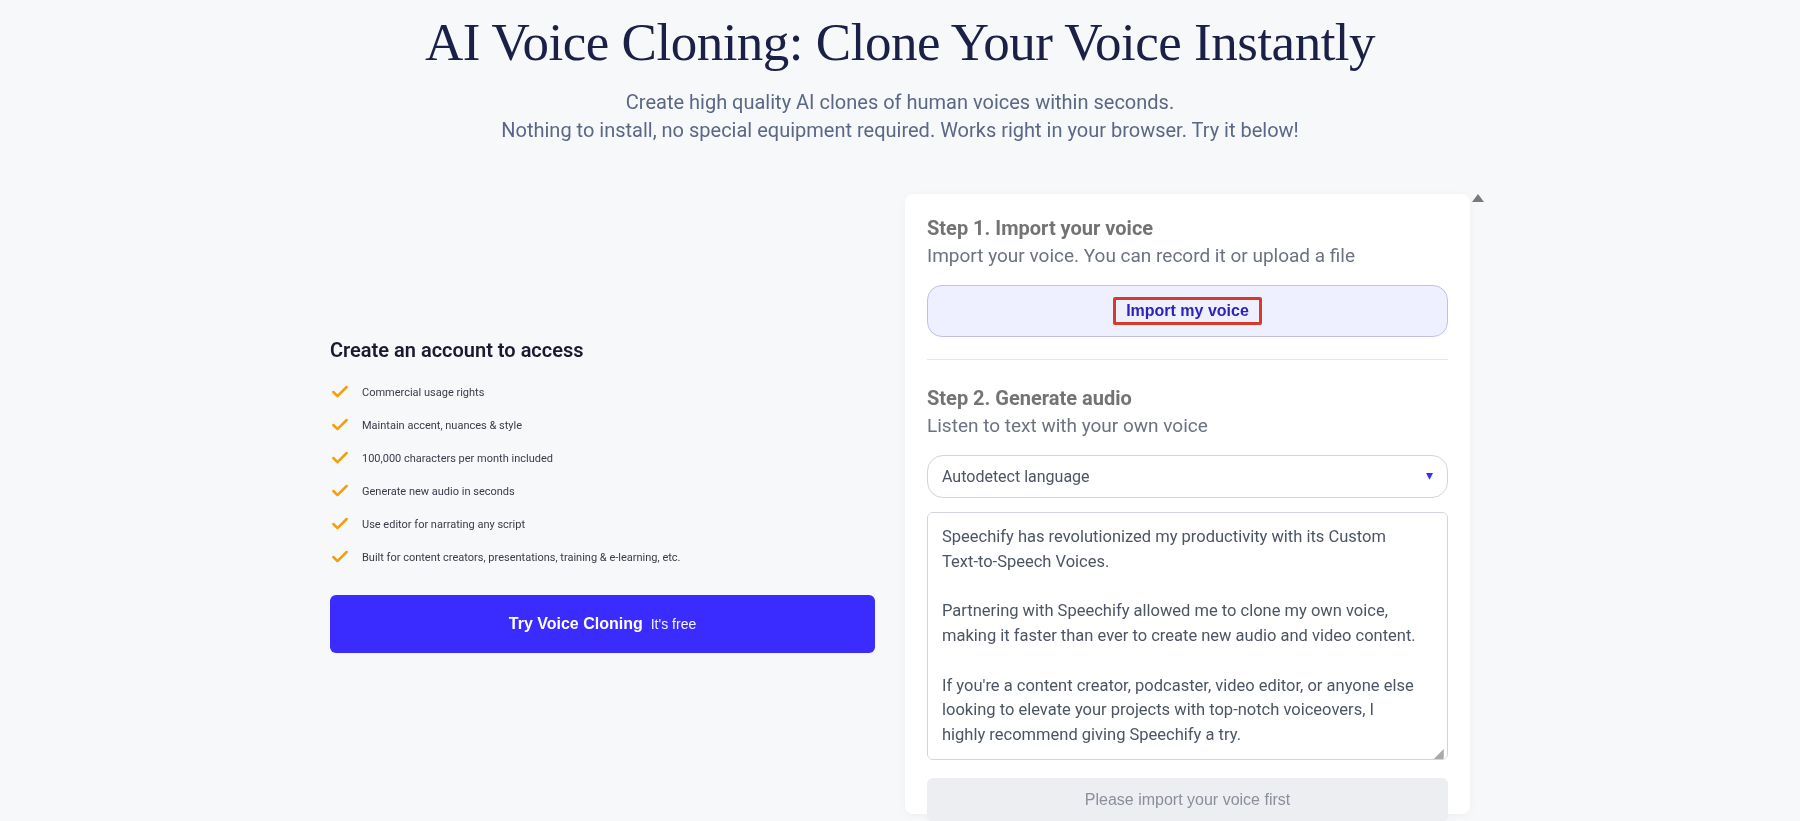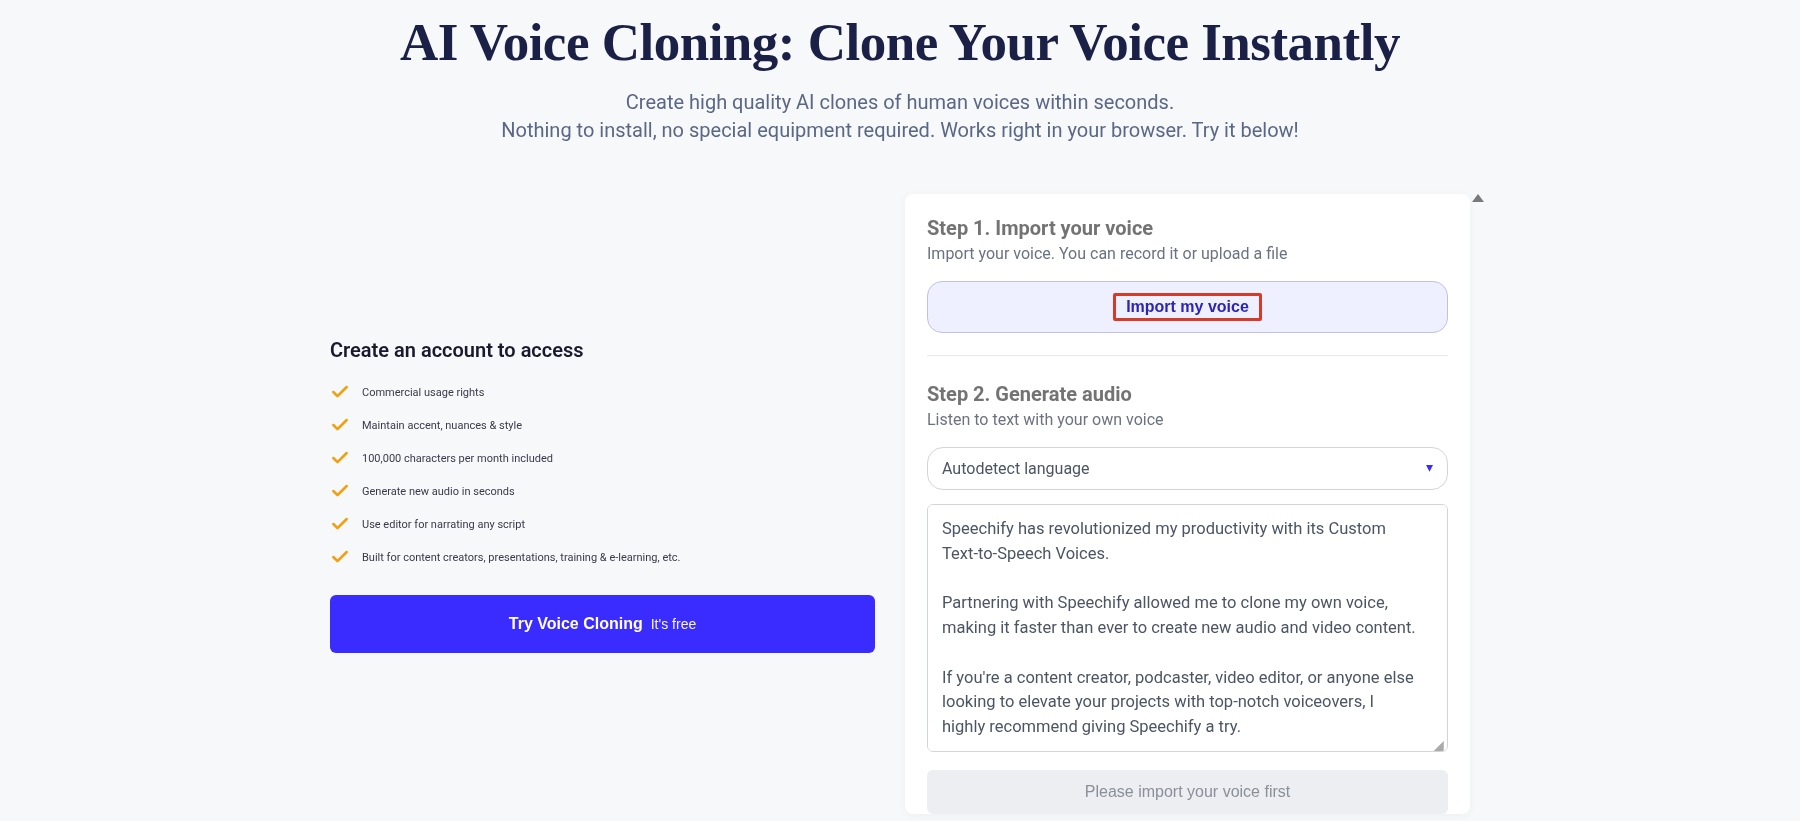--- a/index.html
+++ b/index.html
@@ -8,21 +8,21 @@
     background: #f7f8fa;
     color: #1a1a2e;
     width: 1800px;
     height: 821px;
     overflow: hidden;
     position: relative;
   }
   .page-title {
     font-family: Georgia, "Times New Roman", serif;
     font-size: 53px;
-    font-weight: 700;
+    font-weight: 400;
     text-align: center;
     color: #1a2046;
     margin-top: 12px;
     letter-spacing: -0.5px;
   }
   .page-subtitle {
     text-align: center;
     font-size: 20px;
     color: #5a6785;
     margin-top: 16px;
@@ -88,21 +88,21 @@
     position: relative;
     height: 620px;
   }
   .step-title {
     font-size: 20px;
     font-weight: 700;
     color: #737373;
     margin-bottom: 4px;
   }
   .step-sub {
-    font-size: 16px;
+    font-size: 19px;
     color: #6b7280;
     margin-bottom: 18px;
   }
   .import-btn {
     width: 100%;
     background: #eef0ff;
     border: 1px solid #c0c0e6;
     border-radius: 15px;
     padding: 11px 0;
     cursor: pointer;

